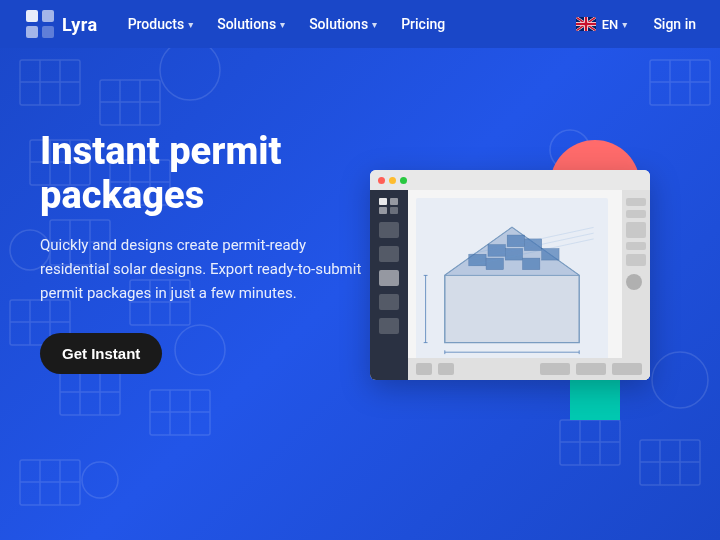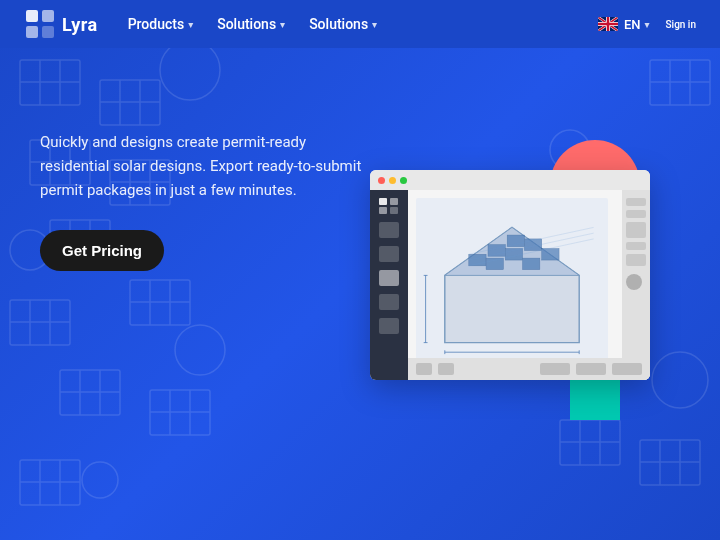--- a/index.html
+++ b/index.html
@@ -95,23 +95,23 @@
       padding: 7px 16px;
       font-size: 13px;
       font-weight: 600;
       cursor: pointer;
       margin-left: 8px;
       white-space: nowrap;
     }
 
     .signin-link {
       color: white;
-      font-size: 10px;
+      font-size: 14px;
       font-weight: 500;
-      margin-left: 8px;
+      margin-left: 18px;
       cursor: pointer;
       white-space: nowrap;
     }
 
     
     .hero {
       position: absolute;
       top: 0; left: 0; right: 0; bottom: 0;
       background: linear-gradient(135deg, #1a47c8 0%, #2255e8 50%, #1a47c8 100%);
       overflow: hidden;
@@ -406,42 +406,46 @@
         <span class="chevron">▾</span>
       </div>
       <div class="nav-item">
         <span>Solutions</span>
         <span class="chevron">▾</span>
       </div>
       <div class="nav-item">
         <span>Solutions</span>
         <span class="chevron">▾</span>
       </div>
+      <div class="nav-item">
+        <span>Pricing</span>
+      </div>
     </div>
 
     <div class="nav-flag">
       <div class="flag-icon">
         <svg viewBox="0 0 20 14" width="20" height="14">
           <rect width="20" height="14" fill="#012169"></rect>
           <path d="M0,0 L20,14 M20,0 L0,14" stroke="white" stroke-width="2.5"></path>
           <path d="M0,0 L20,14 M20,0 L0,14" stroke="#C8102E" stroke-width="1.5"></path>
           <path d="M10,0 V14 M0,7 H20" stroke="white" stroke-width="4"></path>
           <path d="M10,0 V14 M0,7 H20" stroke="#C8102E" stroke-width="2.5"></path>
         </svg>
       </div>
       <span style="color:white;font-size:13px;font-weight:500;margin-left:2px;">EN</span>
       <span class="chevron" style="color:white;">▾</span>
     </div>
 
     <span class="signin-link">Sign in</span>
   </nav>
 
   <div class="hero-content">
+    <h1 class="hero-title">Instant permit packages</h1>
     <p class="hero-subtitle">Quickly and designs create permit-ready residential solar designs. Export ready-to-submit permit packages in just a few minutes.</p>
-    <button class="get-started-btn">Get Pricing</button>
+    <button class="get-started-btn">Get Instant</button>
   </div>
 
   <div class="hero-illustration">
 
     <div class="circle-coral"></div>
 
     <div class="rect-teal"></div>
 
     <div class="app-window">
       <div class="app-window-titlebar">

